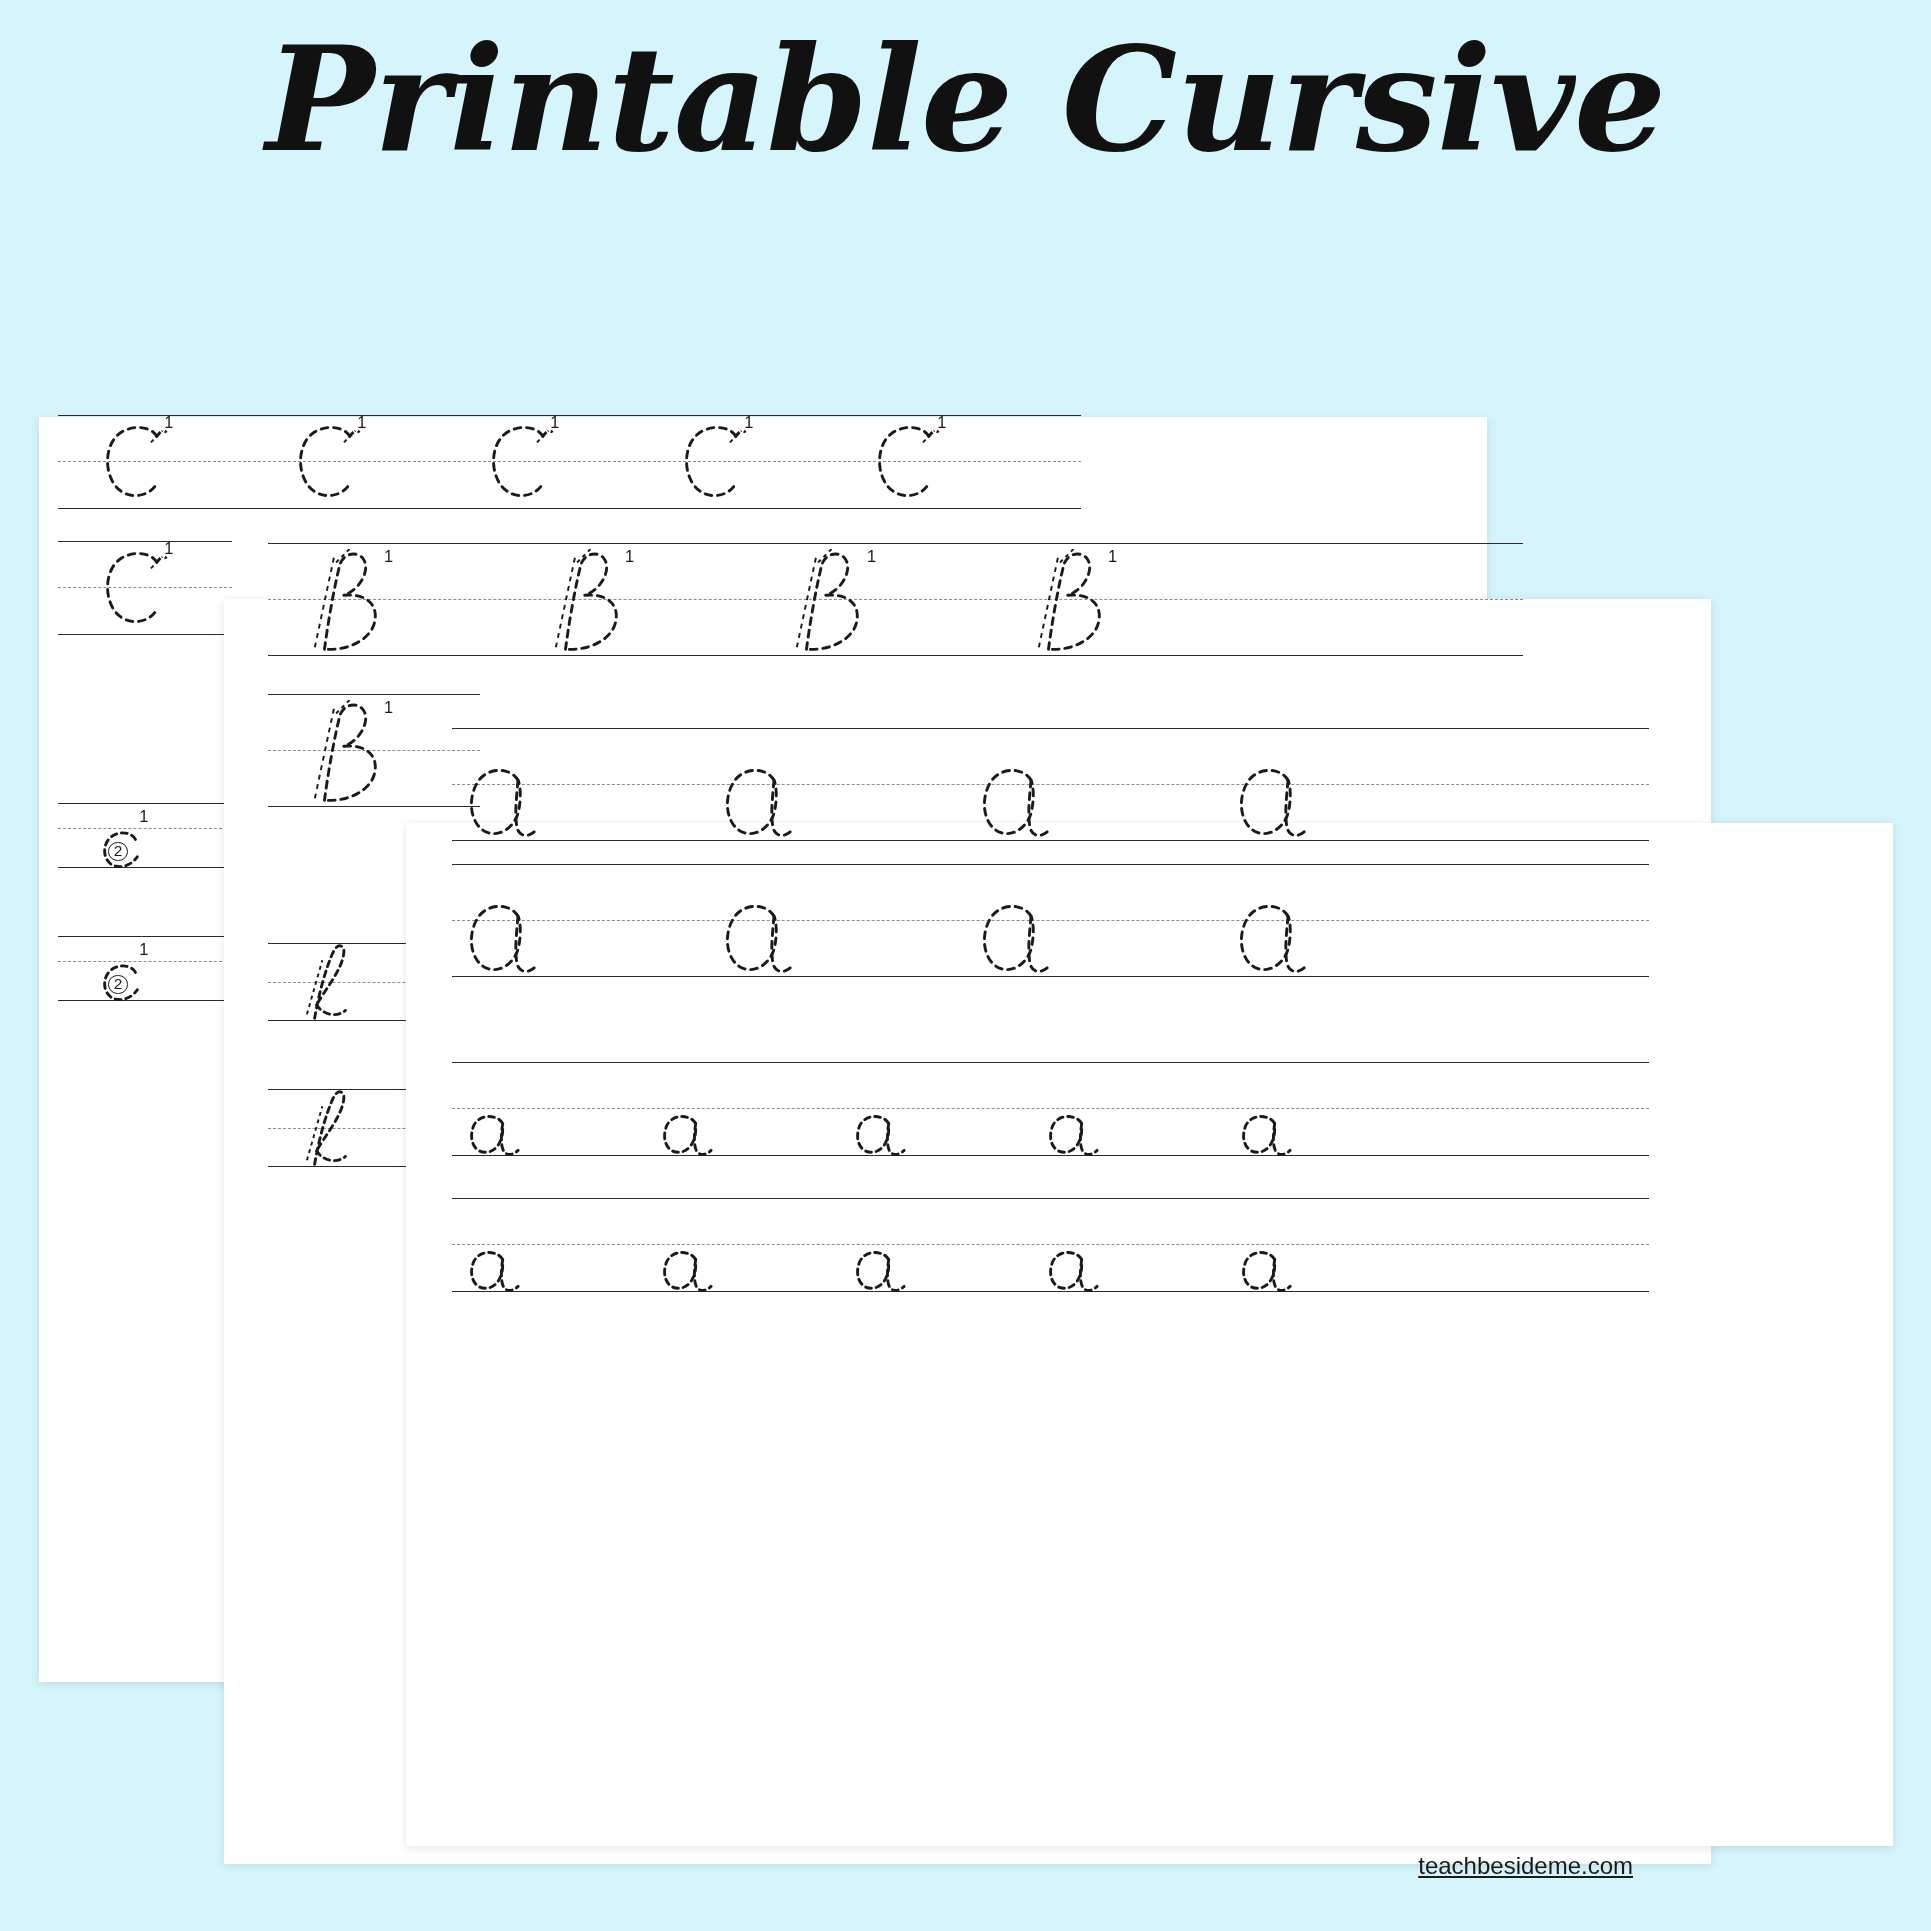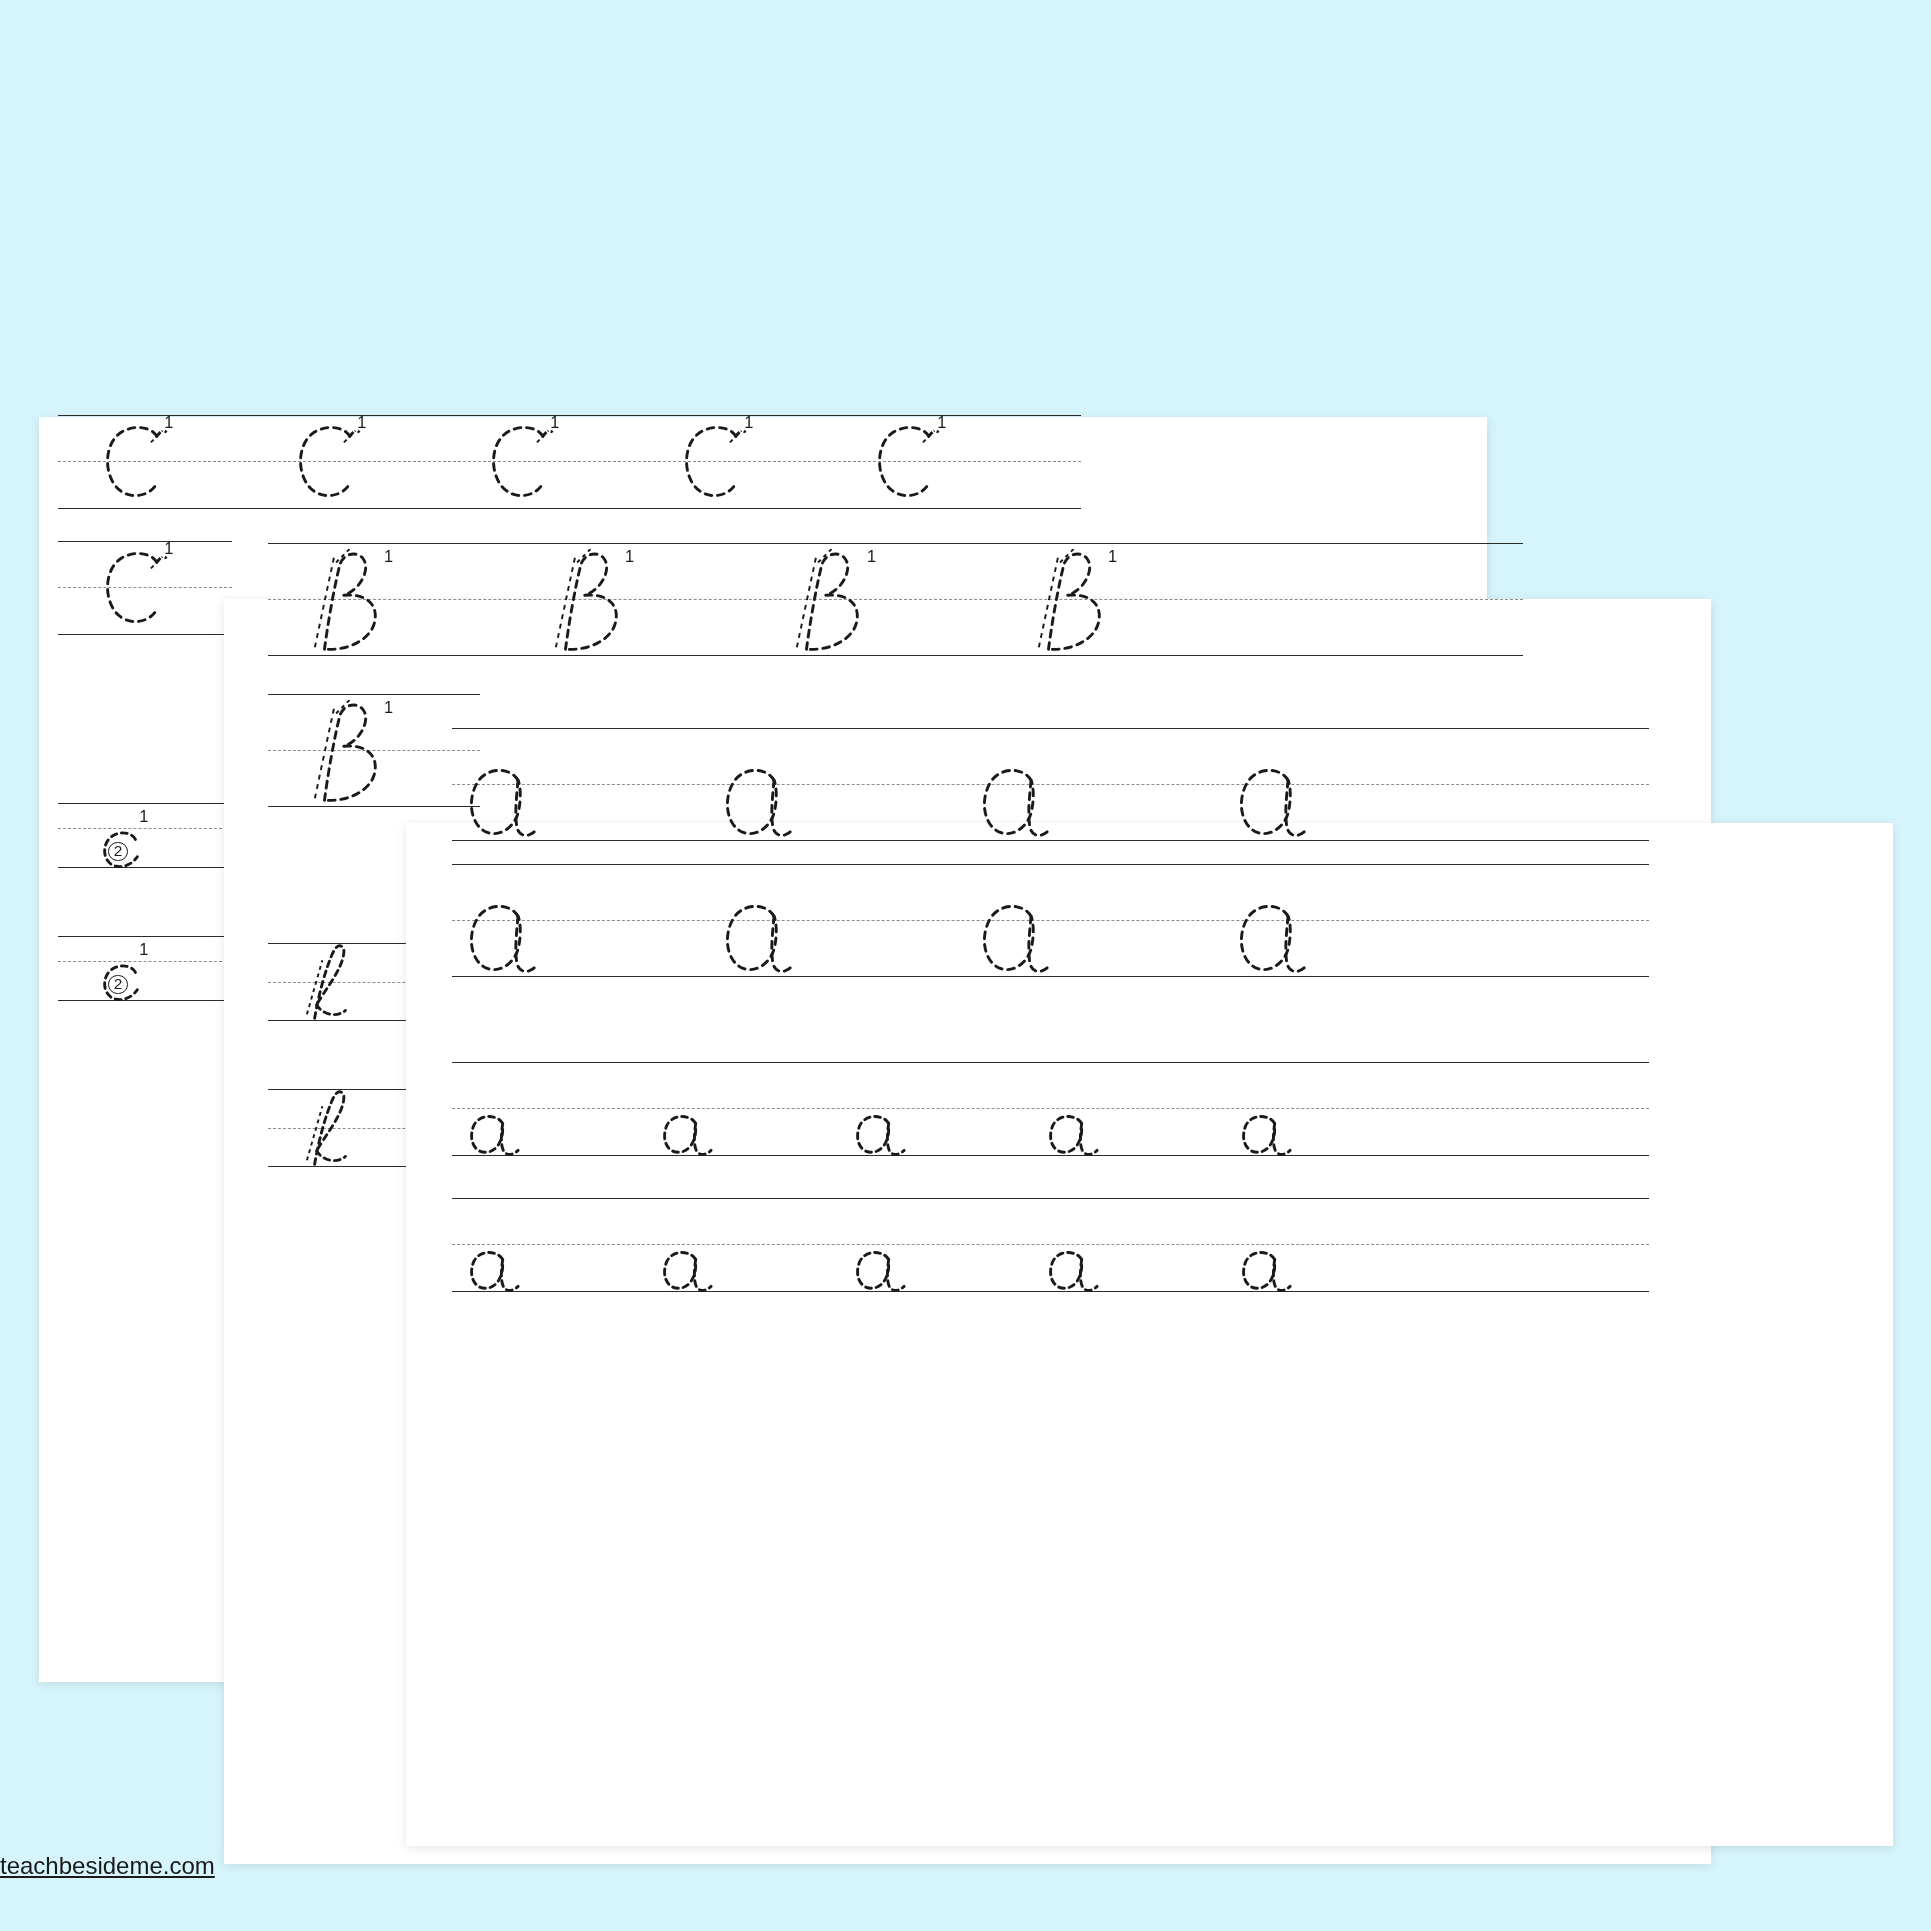--- a/index.html
+++ b/index.html
@@ -111,21 +111,21 @@
     line-height: 15.4px;
     text-align: center;
   }
 
   
   .footer {
     position: absolute;
     left: 0;
     width: 1633px;
     top: 1852px;
-    text-align: left;
+    text-align: right;
     z-index: 60;
   }
   .footer a {
     font-family: "Liberation Sans", sans-serif;
     font-size: 24px;
     color: #1a1a1a;
     text-decoration: underline;
   }
 </style>
 </head>
@@ -460,18 +460,19 @@
     <div class="glyph-dashed" style="left:786px; top:48px;">
       <svg width="58" height="50" viewBox="0 0 60 52">
         <path d="M38 14 C 32 4, 14 4, 8 16 C 2 30, 8 44, 20 44 C 30 44, 38 34, 38 20" fill="none" stroke="#1a1a1a" stroke-width="3" stroke-dasharray="6,5" stroke-linecap="round"></path>
         <path d="M38 14 C 36 28, 36 40, 40 44 C 44 48, 50 46, 54 42" fill="none" stroke="#1a1a1a" stroke-width="3" stroke-dasharray="6,5" stroke-linecap="round"></path>
       </svg>
     </div>
   </div>
 </div>
 
 <div class="title-block">
+  <div class="title-line title-line-1">Printable Cursive</div>
 </div>
 
 <div class="footer">
   <a href="#">teachbesideme.com</a>
 </div>
 
 
 </body></html>

